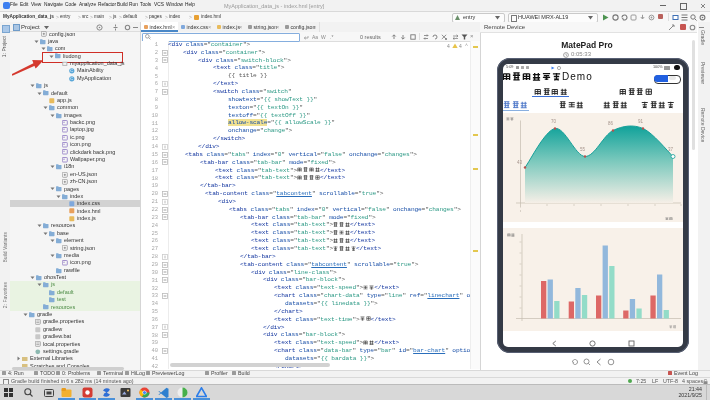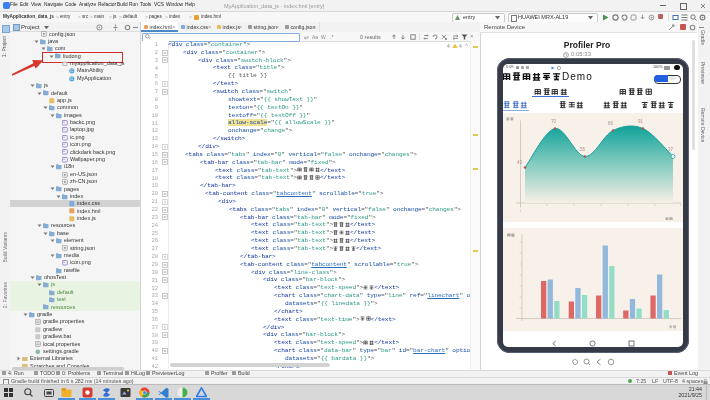--- a/index.html
+++ b/index.html
@@ -747,21 +747,21 @@
 <div class="ab tx" style="left:484px;top:23.5px;font-size:6px;color:#444">Remote Device</div>
 <svg class="ab" style="left:668px;top:23.5px" width="7" height="7">
     <path d="M1 6L6 1M4 1h2v2" stroke="#888" stroke-width="1" fill="none"></path>
   </svg>
 <div class="ab" style="left:680px;top:24px;width:5.5px;height:5.5px;background:#c75450;border-radius:1px"></div>
 <svg class="ab" style="left:689px;top:23.5px" width="7" height="7">
     <circle cx="3.5" cy="3.5" r="2.3" fill="none" stroke="#888" stroke-width="1.1"></circle>
   </svg>
 <div class="ab" style="left:699px;top:26.5px;width:5px;height:1.2px;background:#888"></div>
 <div class="ab" style="left:692px;top:40px;width:3px;height:110px;background:#e0e0e0;border-radius:2px"></div>
-<div class="ab tx" style="left:480px;top:40px;width:214px;text-align:center;font-size:8.5px;font-weight:bold;color:#222">Profiler Pro</div>
+<div class="ab tx" style="left:480px;top:40px;width:214px;text-align:center;font-size:8.5px;font-weight:bold;color:#222">MatePad Pro</div>
 <svg class="ab" style="left:563px;top:51.5px" width="6" height="6">
     <circle cx="3" cy="3" r="2.4" fill="none" stroke="#999" stroke-width="0.9"></circle>
     <path d="M3 1.6V3l1 0.8" stroke="#999" stroke-width="0.8" fill="none"></path>
   </svg>
 <div class="ab tx" style="left:571px;top:51px;font-size:6px;color:#888">0:05:33</div>
 <div class="ab" style="left:497px;top:58px;width:192px;height:295px;background:#343a46;border-radius:13px;box-shadow:0 0 0 1px #586074 inset"></div>
 <div class="ab" style="left:503px;top:64px;width:180px;height:283px;background:#ffffff;border-radius:5px;overflow:hidden">
 <div class="ab tx" style="left:3px;top:1px;font-size:3.8px;color:#444">5:09</div>
 <div class="ab" style="left:13px;top:2px;width:2.5px;height:2.5px;background:#999;border-radius:0.5px"></div>
 <div class="ab" style="left:18px;top:2px;width:2.5px;height:2.5px;background:#aaa;border-radius:0.5px"></div>

